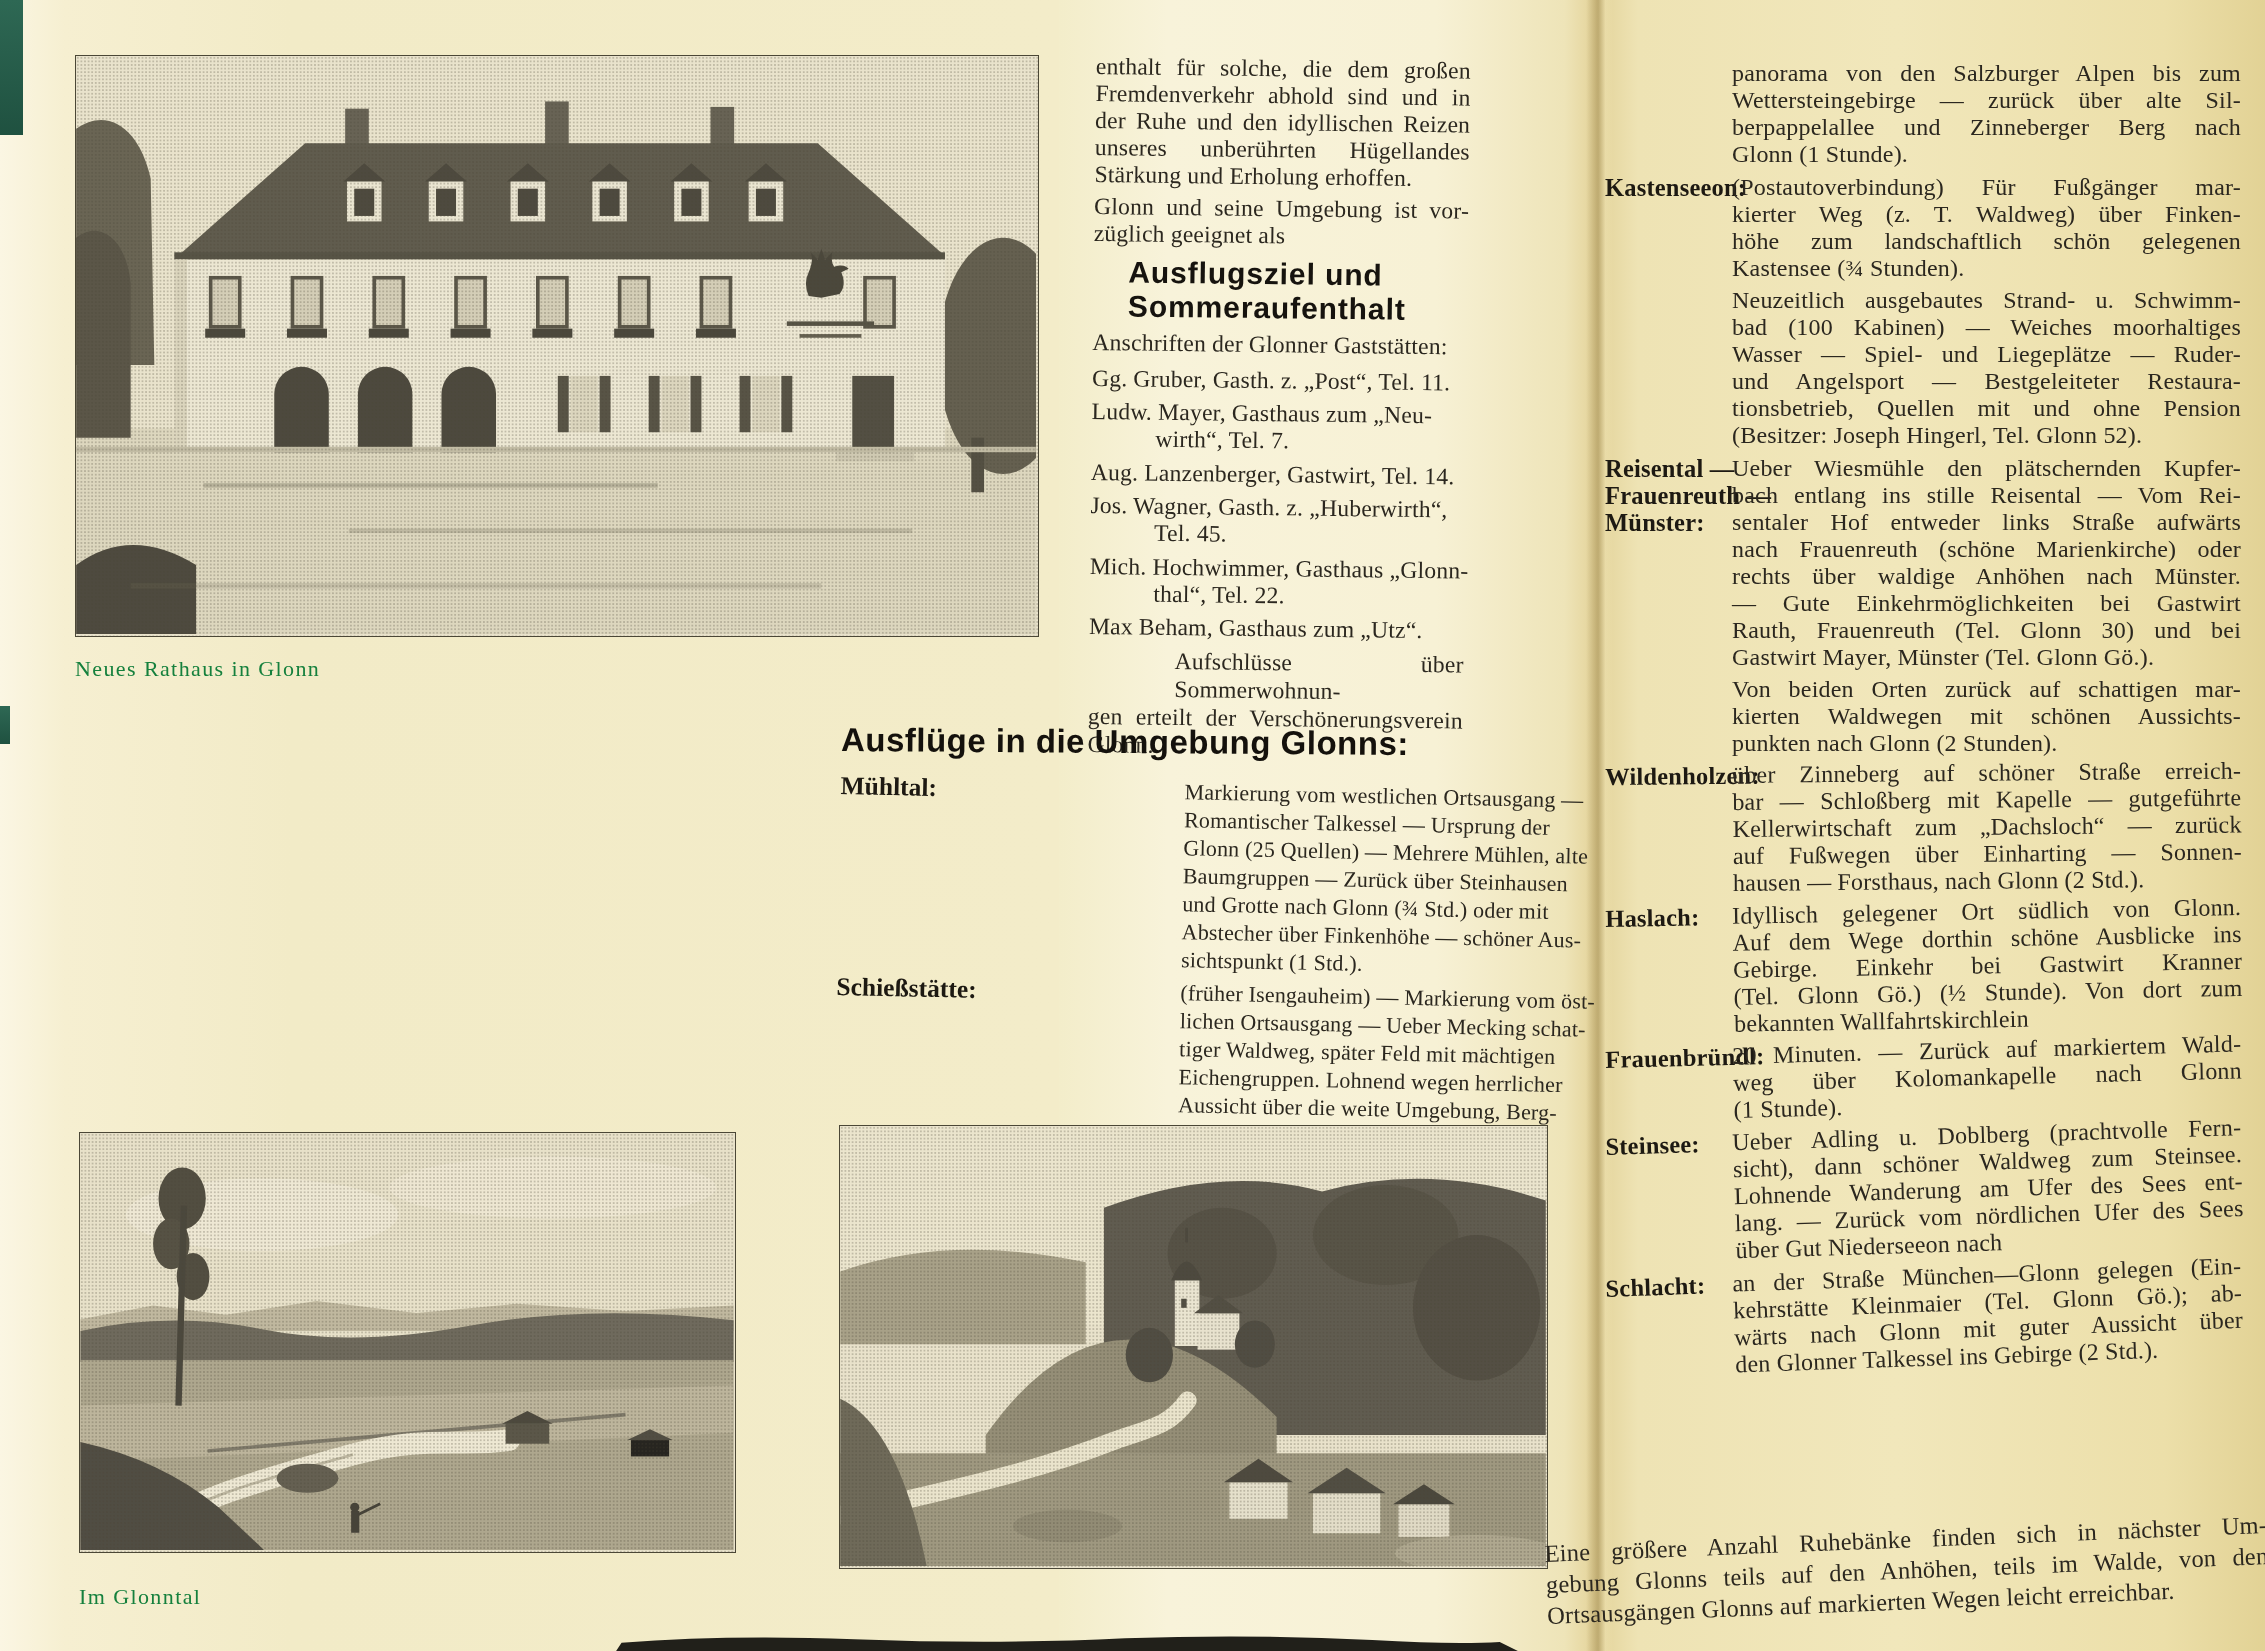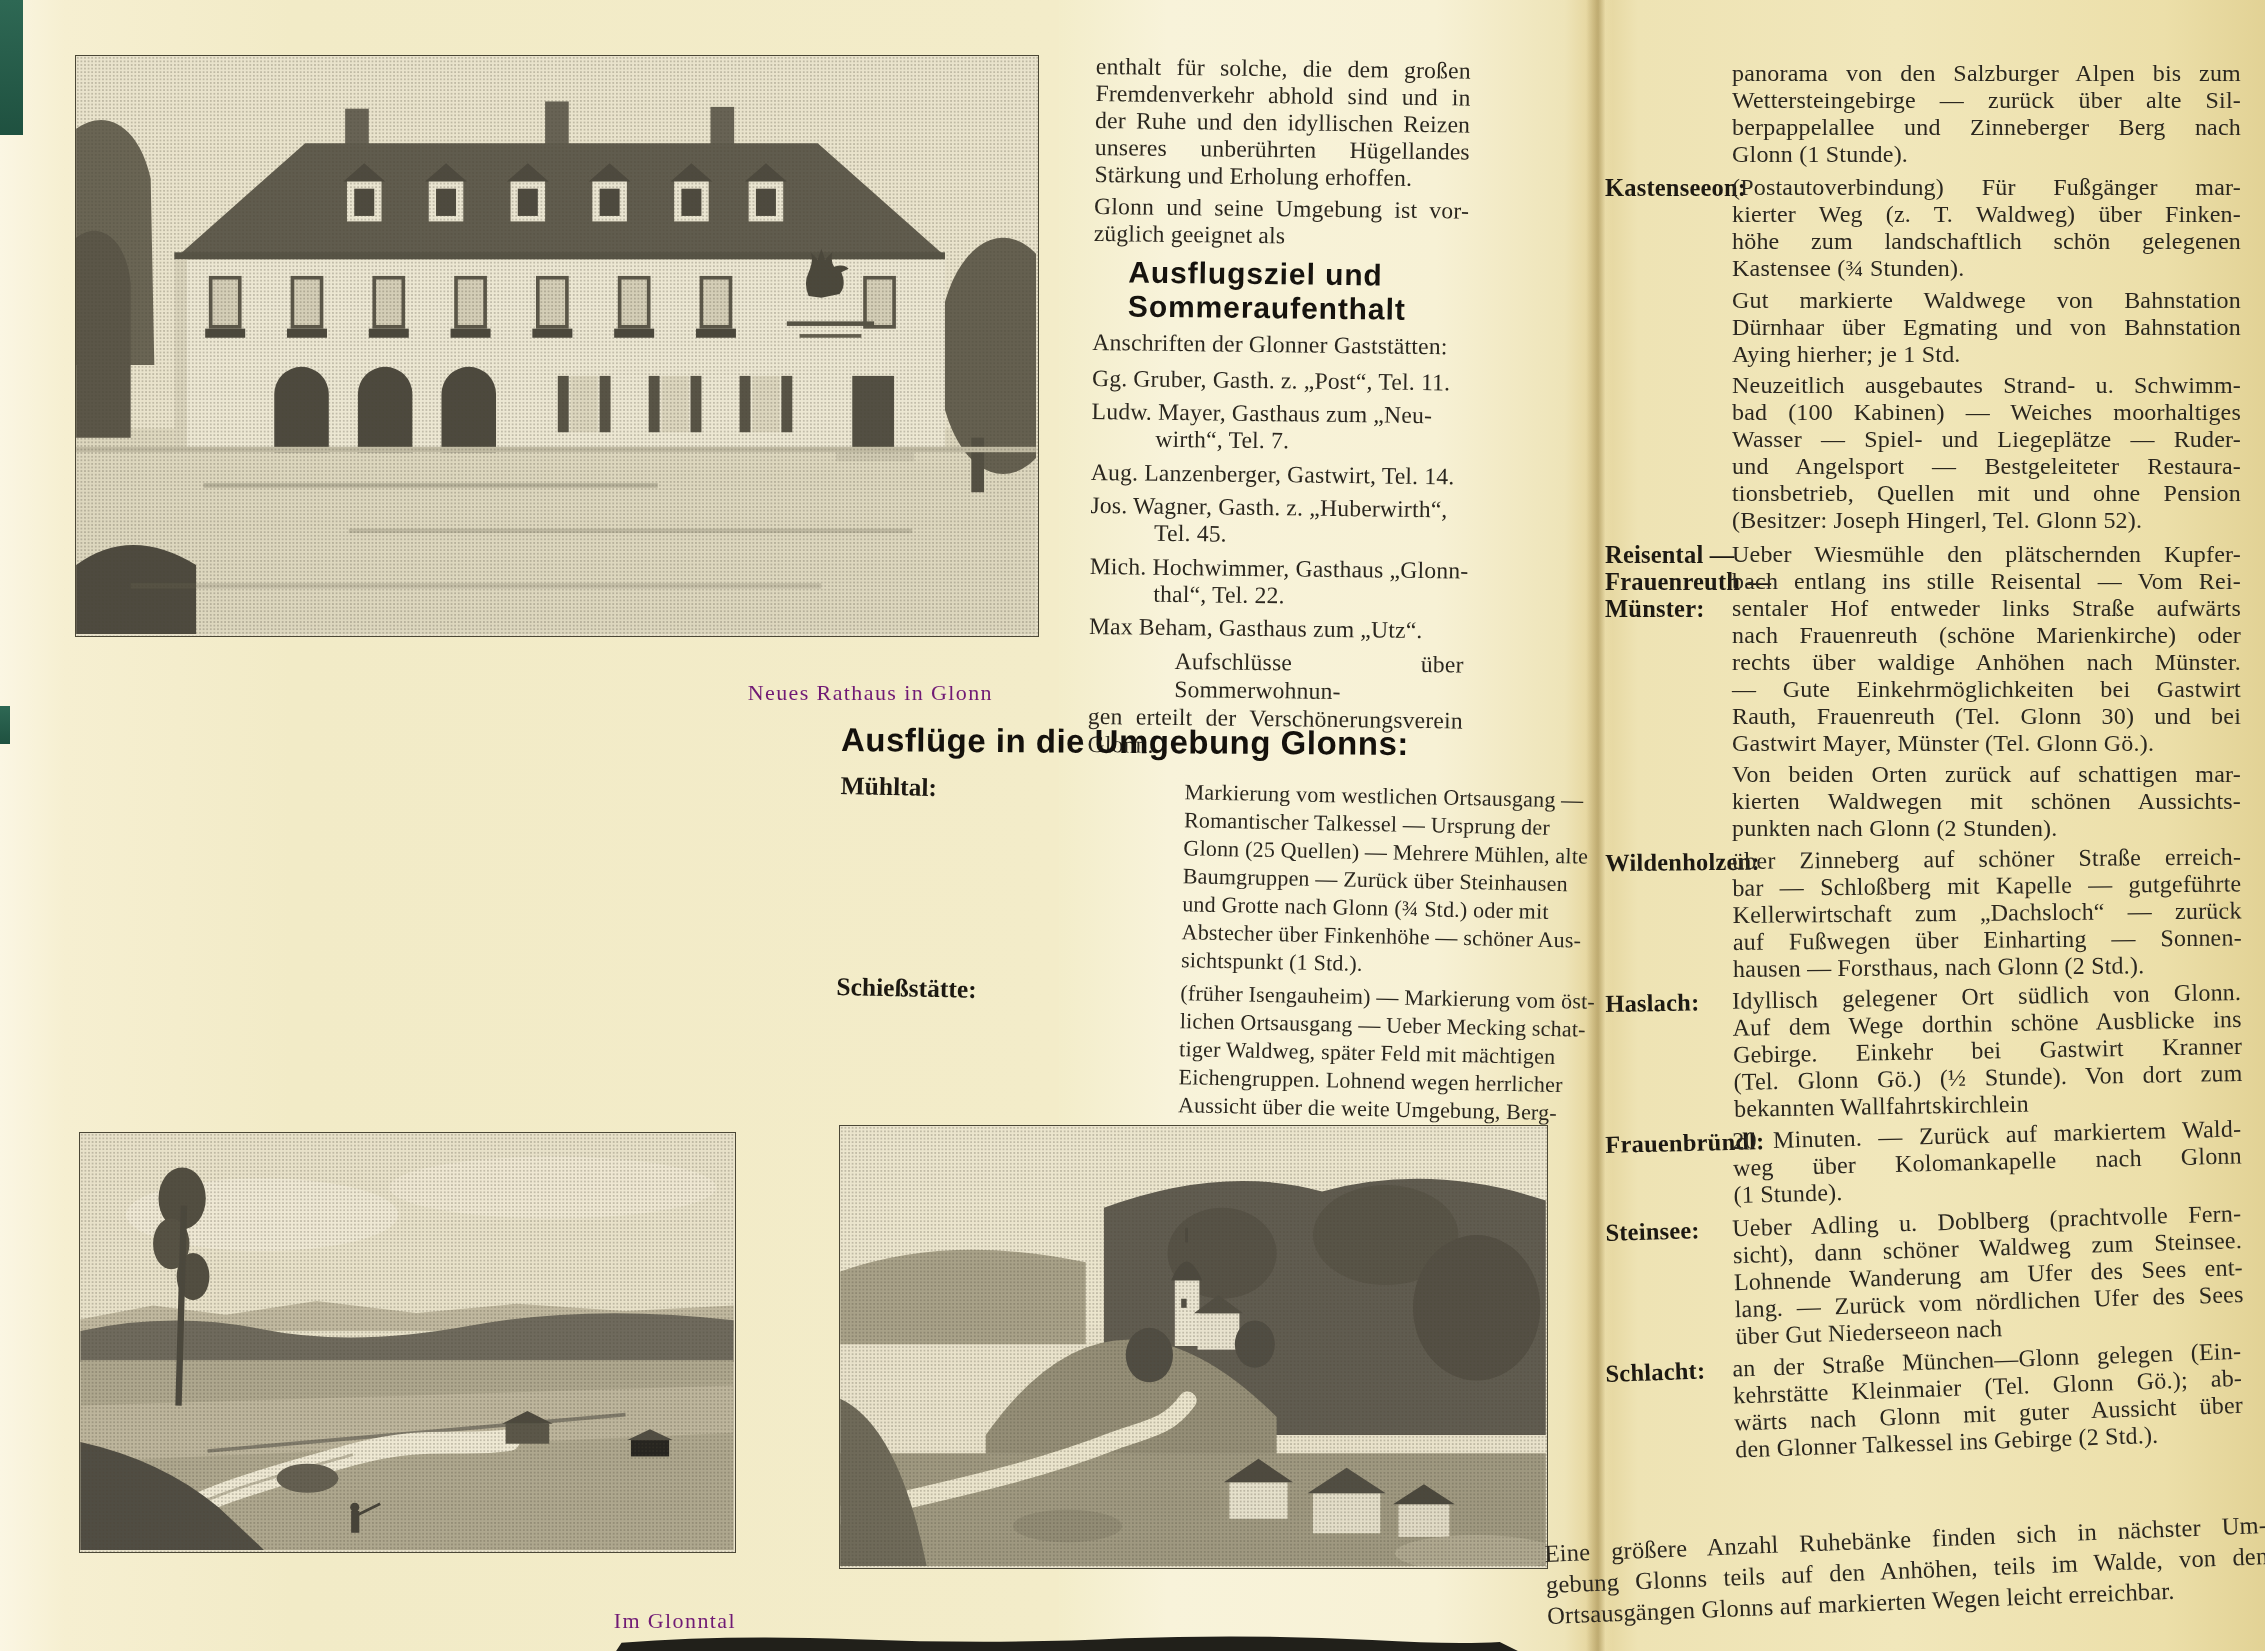--- a/index.html
+++ b/index.html
@@ -14,21 +14,21 @@
         background:linear-gradient(90deg,rgba(130,105,45,0),rgba(130,105,45,.38) 45%,rgba(245,235,190,.25) 72%,rgba(130,105,45,0));}
   .edge-mark{position:absolute;background:linear-gradient(180deg,#2e6854,#1f5140);}
   .em1{left:0;top:0;width:23px;height:135px;}
   .em2{left:0;top:706px;width:10px;height:38px;}
 
   .photo{position:absolute;border:1.8px solid #4b4736;box-sizing:border-box;overflow:hidden;background:#e7e2cc;}
   .photo svg{display:block;}
   .ht{position:absolute;inset:0;background-image:radial-gradient(rgba(40,36,26,.26) 0.9px,transparent 1.2px);background-size:3.6px 3.6px;pointer-events:none;}
   .tint{position:absolute;inset:0;background:rgba(240,230,196,.16);pointer-events:none;}
 
-  .caption{position:absolute;text-align:right;font-size:22px;letter-spacing:1.4px;color:#701a75;margin-top:24px;}
+  .caption{position:absolute;text-align:left;font-size:22px;letter-spacing:1.4px;color:#15803d;}
 
   .tl{white-space:nowrap;}
   .tl.j{white-space:normal;text-align:justify;text-align-last:justify;}
   .tl b{font-weight:normal;}
 
   #leftcol-text{position:absolute;left:64px;top:702px;width:718px;font-size:24px;line-height:27px;
         transform:rotate(.5deg);transform-origin:left top;letter-spacing:0.2px;}
 
   #midcol{position:absolute;left:1096px;top:53px;width:375px;font-size:23.6px;line-height:27px;
         transform:rotate(.7deg);transform-origin:left top;letter-spacing:0.2px;}
@@ -337,25 +337,20 @@
           <div class="tl">Kastenseeon:</div>
         </div>
         <div class="r-body">
           <div class="para">
             <div class="tl j">(Postautoverbindung)  Für Fußgänger mar-</div>
             <div class="tl j">kierter Weg (z. T. Waldweg) über Finken-</div>
             <div class="tl j">höhe zum landschaftlich schön gelegenen</div>
             <div class="tl">Kastensee (¾ Stunden).</div>
           </div>
           <div class="para">
-            <div class="tl j">Gut markierte Waldwege von Bahnstation</div>
-            <div class="tl j">Dürnhaar über Egmating und von Bahnstation</div>
-            <div class="tl">Aying hierher; je 1 Std.</div>
-          </div>
-          <div class="para">
             <div class="tl j">Neuzeitlich ausgebautes Strand- u. Schwimm-</div>
             <div class="tl j">bad (100 Kabinen) — Weiches moorhaltiges</div>
             <div class="tl j">Wasser — Spiel- und Liegeplätze — Ruder-</div>
             <div class="tl j">und Angelsport — Bestgeleiteter Restaura-</div>
             <div class="tl j">tionsbetrieb, Quellen mit und ohne Pension</div>
             <div class="tl">(Besitzer: Joseph Hingerl, Tel. Glonn 52).</div>
           </div>
         </div>
       </div>
       <div class="r-entry">

